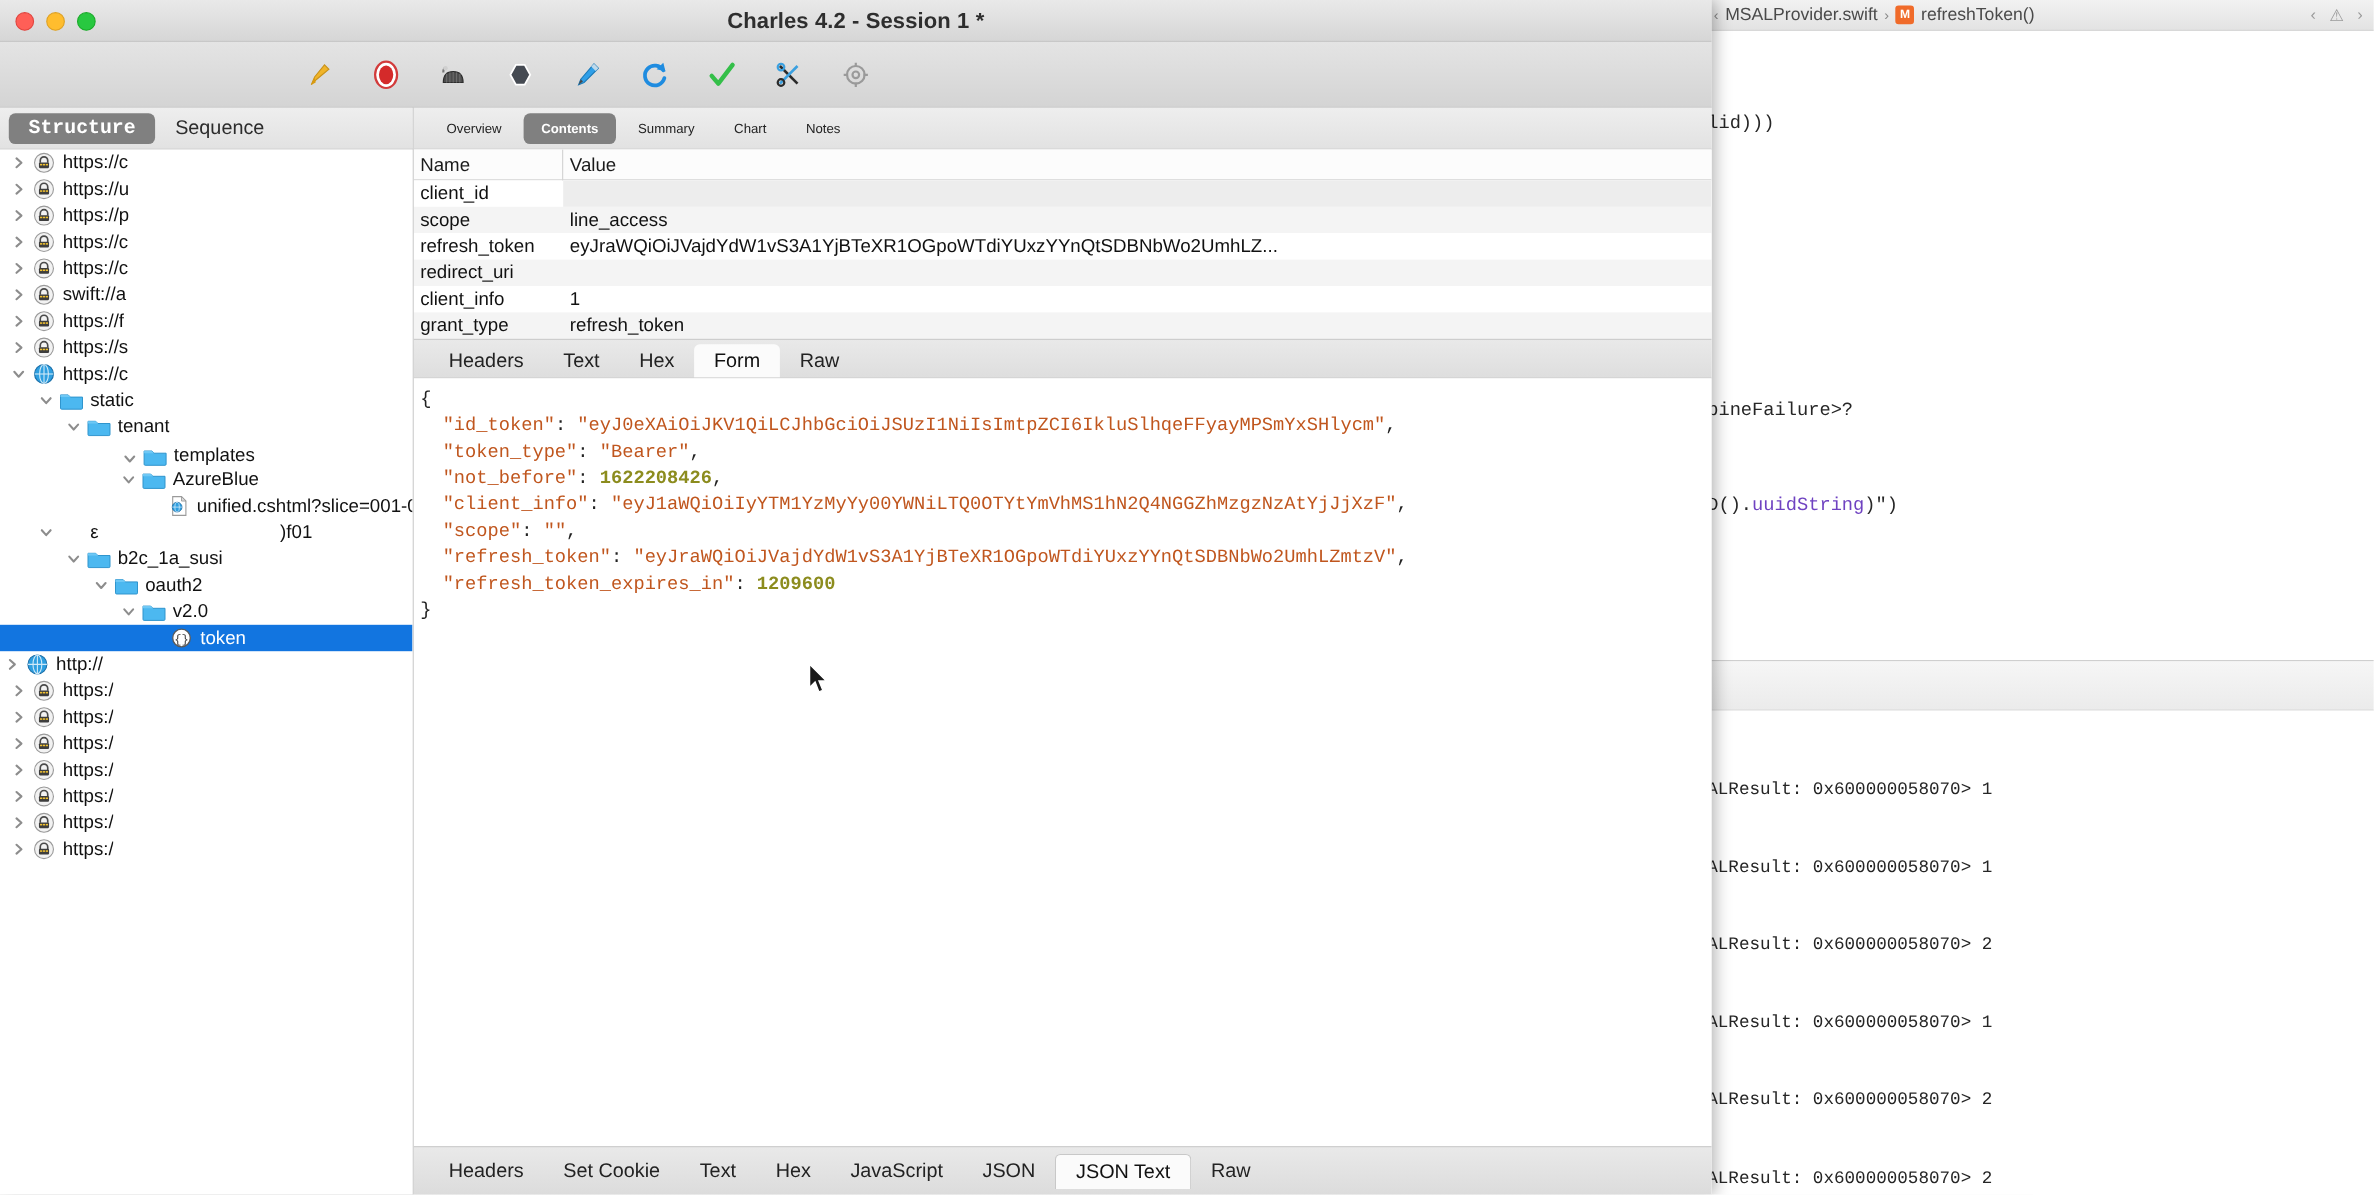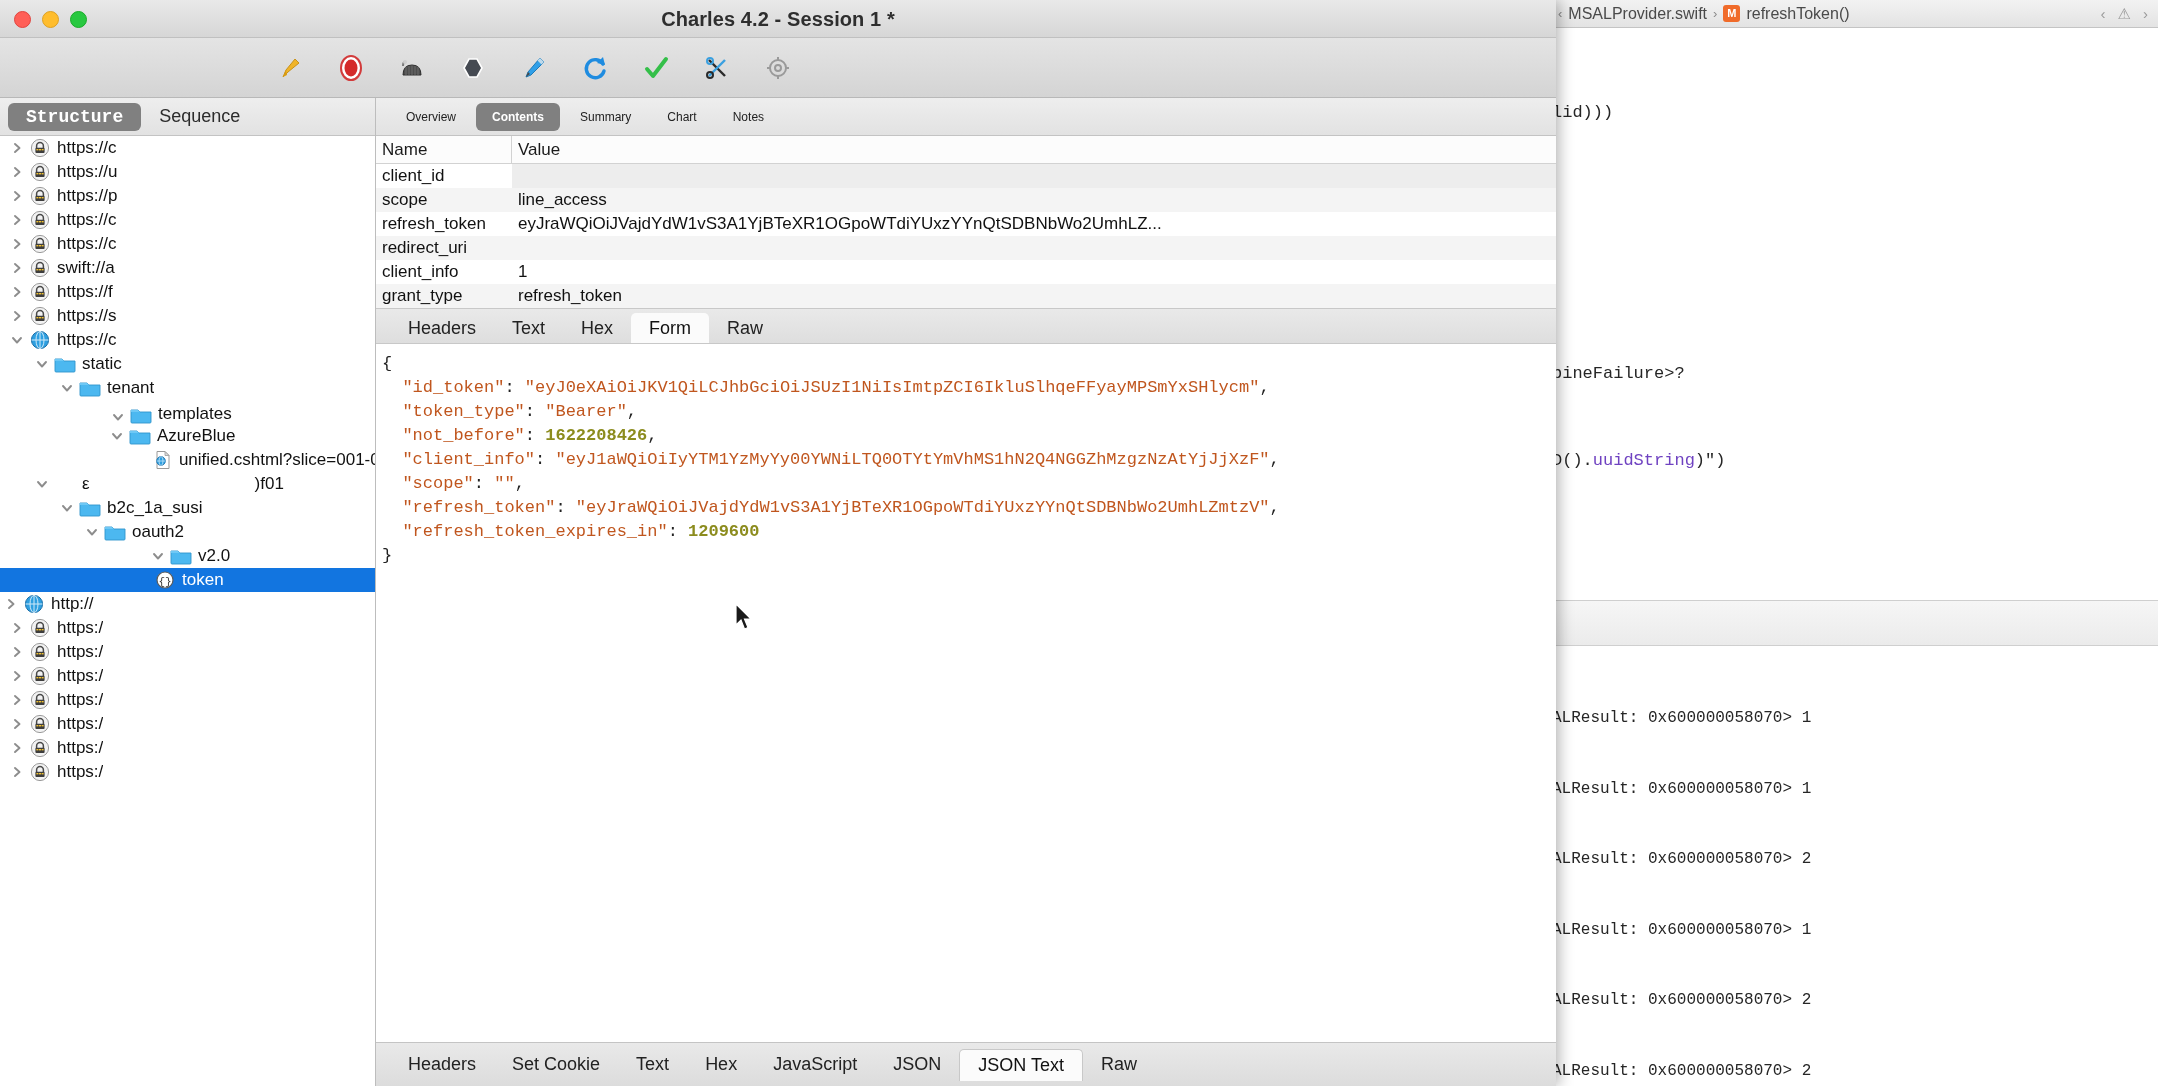--- a/index.html
+++ b/index.html
@@ -586,21 +586,21 @@
                 </svg>
               </span>
               <span class="tico">
                 <svg width="22" height="18" viewBox="0 0 22 18">
                   <path d="M1 4 h7 l2 2 h11 v10 a1 1 0 0 1 -1 1 H2 a1 1 0 0 1 -1 -1 Z" fill="#4cb8f0" stroke="#2f94cc" stroke-width="0.9"></path>
                   <path d="M1 4 h7 l2 2 H1 Z" fill="#6ec8f5"></path>
                 </svg>
               </span>
               <span class="tlabel">oauth2</span>
             </div>
-            <div class="trow" style="padding-left: 106px; margin-left: 41px;">
+            <div class="trow" style="padding-left: 106px;">
               <span class="tw">
                 <svg width="14" height="14" viewBox="0 0 14 14">
                   <path d="M3 5 L7 9.5 L11 5" fill="none" stroke="#8d8d8d" stroke-width="1.9" stroke-linecap="round" stroke-linejoin="round"></path>
                 </svg>
               </span>
               <span class="tico">
                 <svg width="22" height="18" viewBox="0 0 22 18">
                   <path d="M1 4 h7 l2 2 h11 v10 a1 1 0 0 1 -1 1 H2 a1 1 0 0 1 -1 -1 Z" fill="#4cb8f0" stroke="#2f94cc" stroke-width="0.9"></path>
                   <path d="M1 4 h7 l2 2 H1 Z" fill="#6ec8f5"></path>
                 </svg>

